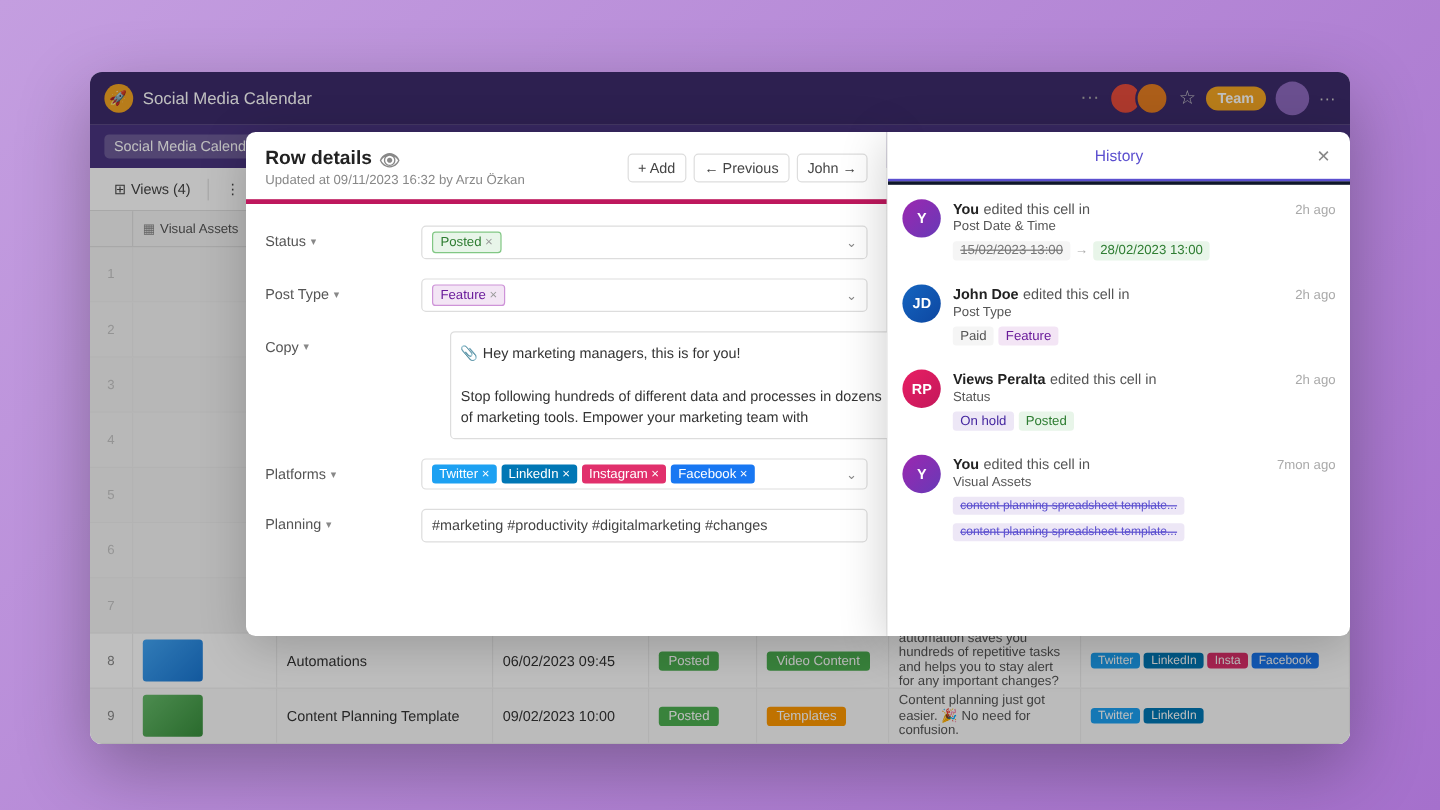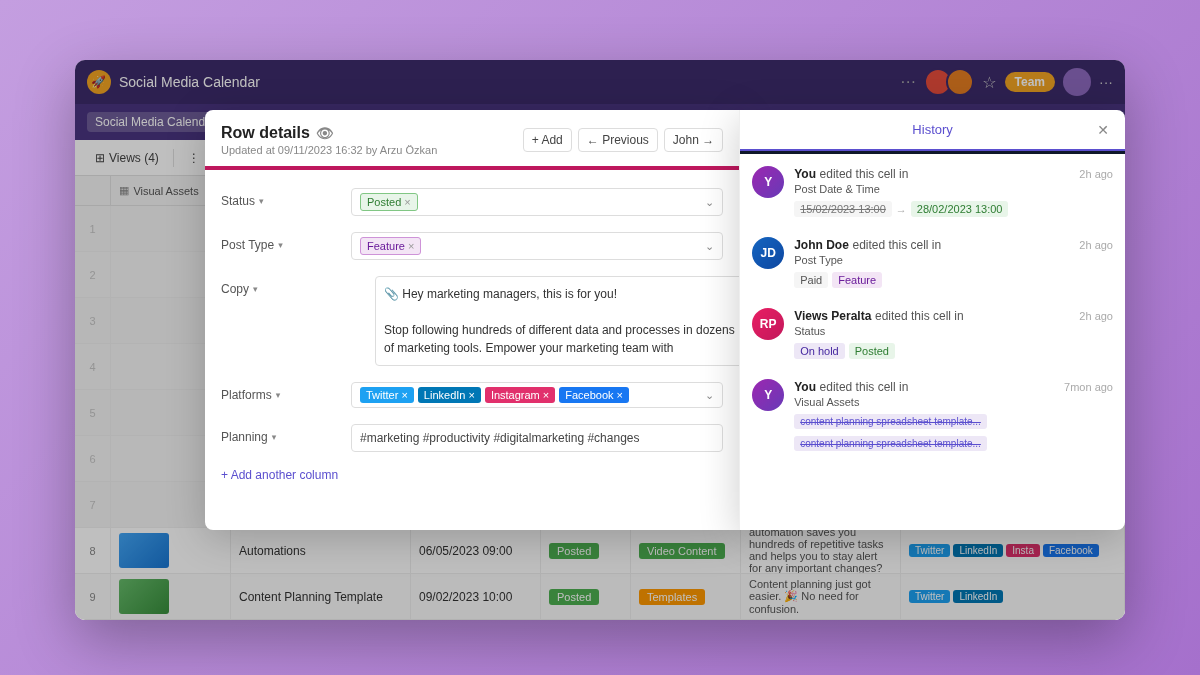--- a/index.html
+++ b/index.html
@@ -817,21 +817,21 @@
       <div class="td-cell td-copy"></div>
       <div class="td-cell td-platforms"></div>
     </div>
 
     <div class="table-row">
       <div class="td-cell td-num">8</div>
       <div class="td-cell td-visual">
         <div class="visual-thumb visual-color-1"></div>
       </div>
       <div class="td-cell td-topic">Automations</div>
-      <div class="td-cell td-date">06/05/2023 09:00</div>
+      <div class="td-cell td-date">06/02/2023 09:45</div>
       <div class="td-cell td-status">
         <span class="status-badge status-posted">Posted</span>
       </div>
       <div class="td-cell td-posttype">
         <span class="posttype-badge pt-video">Video Content</span>
       </div>
       <div class="td-cell td-copy">Did you know Retable's automation saves you hundreds of repetitive tasks and helps you to stay alert for any important changes? 😊...</div>
       <div class="td-cell td-platforms">
         <span class="platform-badge plat-twitter">Twitter</span>
         <span class="platform-badge plat-linkedin">LinkedIn</span>
@@ -950,21 +950,20 @@
           <div class="rd-field-label">
             <span>Planning</span>
             <span class="arrow">▾</span>
           </div>
           <div class="rd-field-value">
             <div class="hashtags-field">#marketing #productivity #digitalmarketing #changes</div>
           </div>
         </div>
 
         
-        <div class="add-column-link">+ Add another column</div>
 
       </div>
     </div>
 
     <div class="history-panel">
       <div class="hp-header">
         <div class="hp-tab active">History</div>
         <div class="hp-close">✕</div>
       </div>
 

